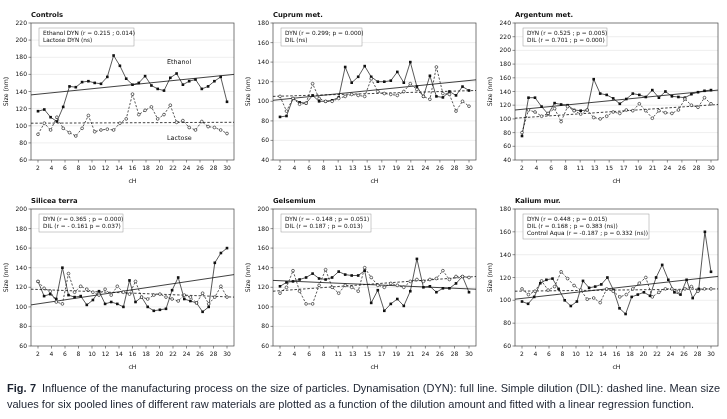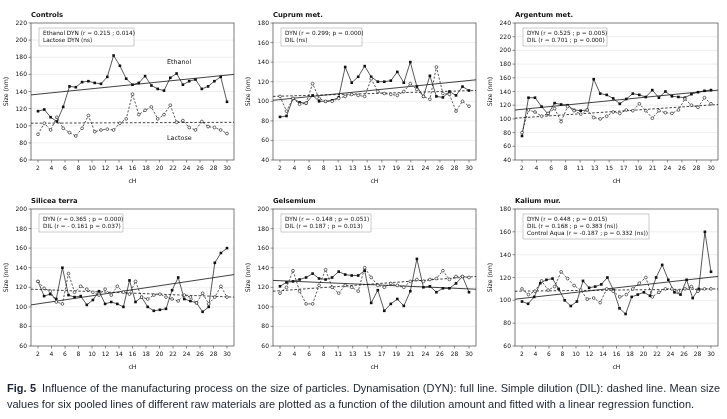--- a/index.html
+++ b/index.html
@@ -786,14 +786,14 @@
           <rect x="38" y="20" width="126" height="25" fill="#fff" stroke="#999999" stroke-width="0.5"></rect>
           <text x="42" y="27" font-size="5.8" fill="#111111">DYN (r = 0.448 ; p = 0.015)</text>
           <text x="42" y="34" font-size="5.8" fill="#111111">DIL (r = 0.168 ; p = 0.383 (ns))</text>
           <text x="42" y="41" font-size="5.8" fill="#111111">Control Aqua (r = -0.187 ; p = 0.332 (ns))</text>
           <text x="30" y="9" font-size="6.8" font-weight="bold" fill="#111111">Kalium mur.</text>
           <text transform="translate(7,83.5) rotate(-90)" font-size="6.2" text-anchor="middle" fill="#111111">Size (nm)</text>
           <text x="131.5" y="175" font-size="6.3" text-anchor="middle" fill="#111111">cH</text>
         </svg>
       </div>
   </div>
-  <p class="caption"><b>Fig. 5</b><span>Influence of the manufacturing process on the size of particles. Dynamisation (DYN): full line. Simple dilution (DIL): dashed line. Mean size values for six pooled lines of different raw materials are plotted as a function of the dilution amount and fitted with a linear regression function.</span></p>
+  <p class="caption"><b>Fig. 7</b><span>Influence of the manufacturing process on the size of particles. Dynamisation (DYN): full line. Simple dilution (DIL): dashed line. Mean size values for six pooled lines of different raw materials are plotted as a function of the dilution amount and fitted with a linear regression function.</span></p>
 </div>
 
 </body></html>

